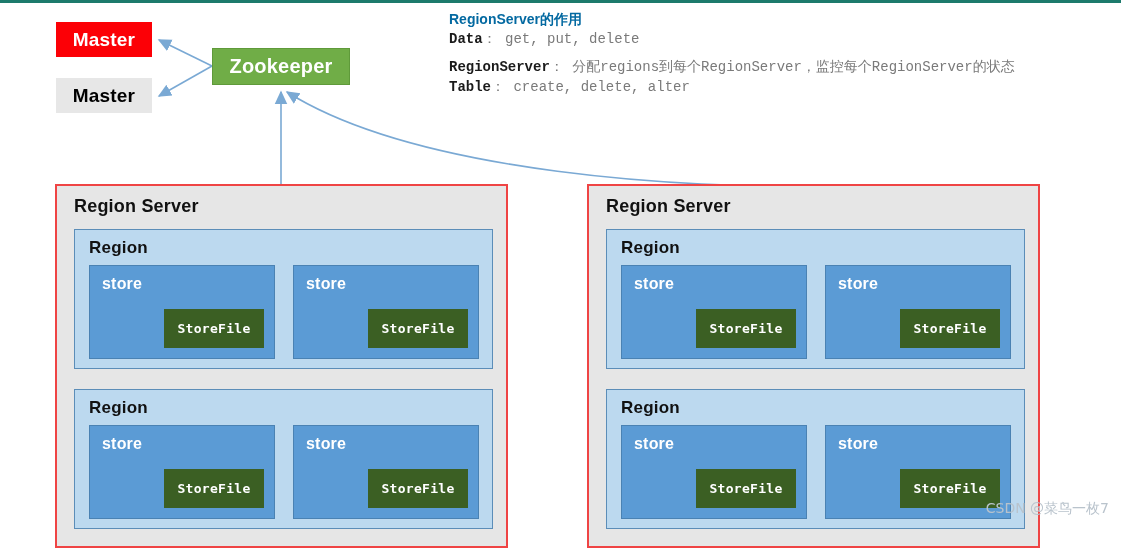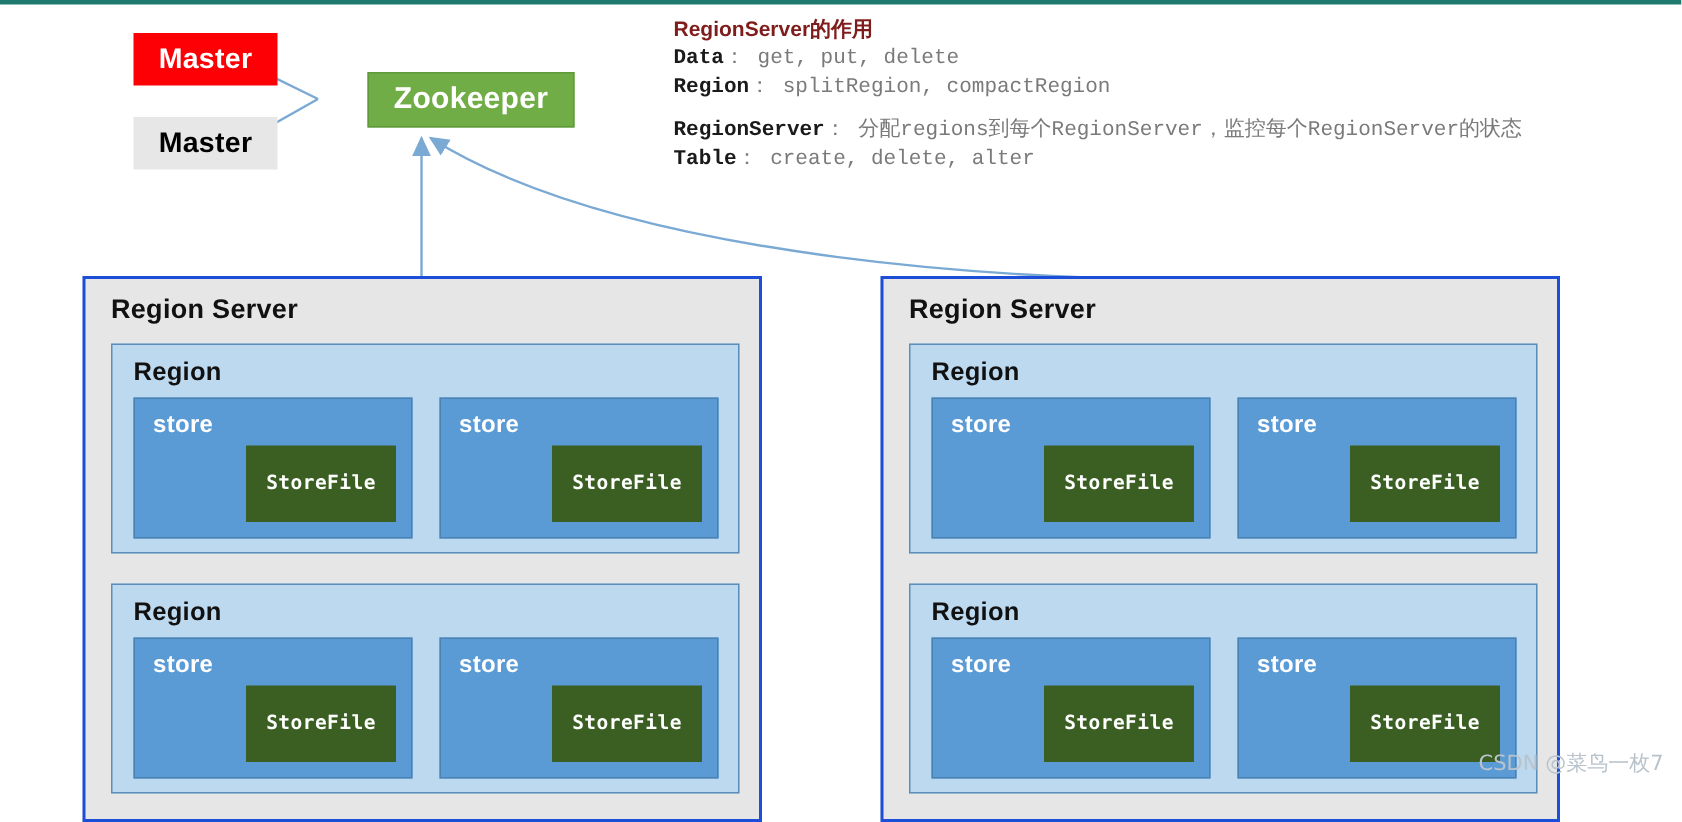--- a/index.html
+++ b/index.html
@@ -8,21 +8,21 @@
     background:#ffffff;
     font-family:"Liberation Sans","DejaVu Sans",sans-serif;
     overflow:hidden;
     position:relative;
   }
   #stage{position:relative;width:1121px;height:548px;overflow:hidden;}
 
   .top-rule{position:absolute;left:0;top:0;width:1121px;height:3px;background:#1d7a6c;}
 
   
-  .node{position:absolute;box-sizing:border-box;display:flex;align-items:center;margin-left:33px;}
+  .node{position:absolute;box-sizing:border-box;display:flex;align-items:center;}
   .master-red{
     left:56px;top:22px;width:96px;height:35px;
     background:#fc0006;color:#ffffff;
     font-size:19px;font-weight:bold;justify-content:center;
     letter-spacing:0.2px;
   }
   .master-grey{
     left:56px;top:78px;width:96px;height:35px;
     background:#e7e7e7;color:#000000;
     font-size:19px;font-weight:bold;justify-content:center;
@@ -30,29 +30,29 @@
   }
   .zookeeper{
     left:212px;top:48px;width:138px;height:37px;
     background:#70ad47;color:#ffffff;border:1px solid #5f9a3a;
     font-size:20px;font-weight:bold;justify-content:center;
     letter-spacing:0.2px;
   }
 
   
   .ann{position:absolute;left:449px;top:10px;width:640px;line-height:19.5px;}
-  .ann-title{color:#7f1d1d;font-size:14px;font-weight:bold;}
+  .ann-title{color:#0369a1;font-size:14px;font-weight:bold;}
   .ann-line{color:#7a7a7a;font-size:14px;white-space:nowrap;font-family:Liberation Mono, monospace;}
   .ann-line b{color:#1a1a1a;font-weight:bold;}
   .ann-gap{height:9px;}
 
   
   .rserver{
     position:absolute;box-sizing:border-box;
-    background:#e6e6e6;border:2px solid #1d4ed8;
+    background:#e6e6e6;border:2px solid #ef4444;
     padding:0;
   }
   .rserver.left{left:55px;top:184px;width:453px;height:364px;}
   .rserver.right{left:587px;top:184px;width:453px;height:364px;}
   .rserver-title{
     position:absolute;left:17px;top:10px;
     font-size:18px;font-weight:bold;color:#111111;letter-spacing:0.2px;
   }
 
   .region{
@@ -73,21 +73,21 @@
     background:#5b9bd5;border:1px solid #4a82b3;text-align:center;
   }
   .store.s1{left:14px;}
   .store.s2{left:218px;}
   .store-title{
     position:absolute;left:12px;top:9px;
     font-size:16px;font-weight:bold;color:#ffffff;letter-spacing:0.2px;
   }
   .storefile{
     position:absolute;right:10px;bottom:10px;
-    width:100px;height:51px;
+    width:100px;height:39px;
     background:#3b5f23;color:#ffffff;
     display:flex;align-items:center;justify-content:center;
     font-size:13px;font-weight:bold;letter-spacing:0.3px;
     font-family:"DejaVu Sans Mono","Liberation Mono",monospace;
     margin-top:24px;
   }
 
   
   #links{position:absolute;left:0;top:0;width:1121px;height:548px;pointer-events:none;}
 
@@ -129,23 +129,20 @@
   </div>
   <div class="node zookeeper">
     <span>Zookeeper</span>
   </div>
 
   <div class="ann">
     <div class="ann-title">RegionServer的作用</div>
     <div class="ann-line">
       <b>Data</b><span>：</span> <span>get, put, delete</span>
     </div>
-    <div class="ann-line">
-      <b>Region</b><span>：</span> <span>splitRegion, compactRegion</span>
-    </div>
     <div class="ann-gap"></div>
     <div class="ann-line">
       <b>RegionServer</b><span>：</span> <span>分配regions到每个RegionServer，监控每个RegionServer的状态</span>
     </div>
     <div class="ann-line">
       <b>Table</b><span>：</span> <span>create, delete, alter</span>
     </div>
   </div>
 
   <div class="rserver left">

